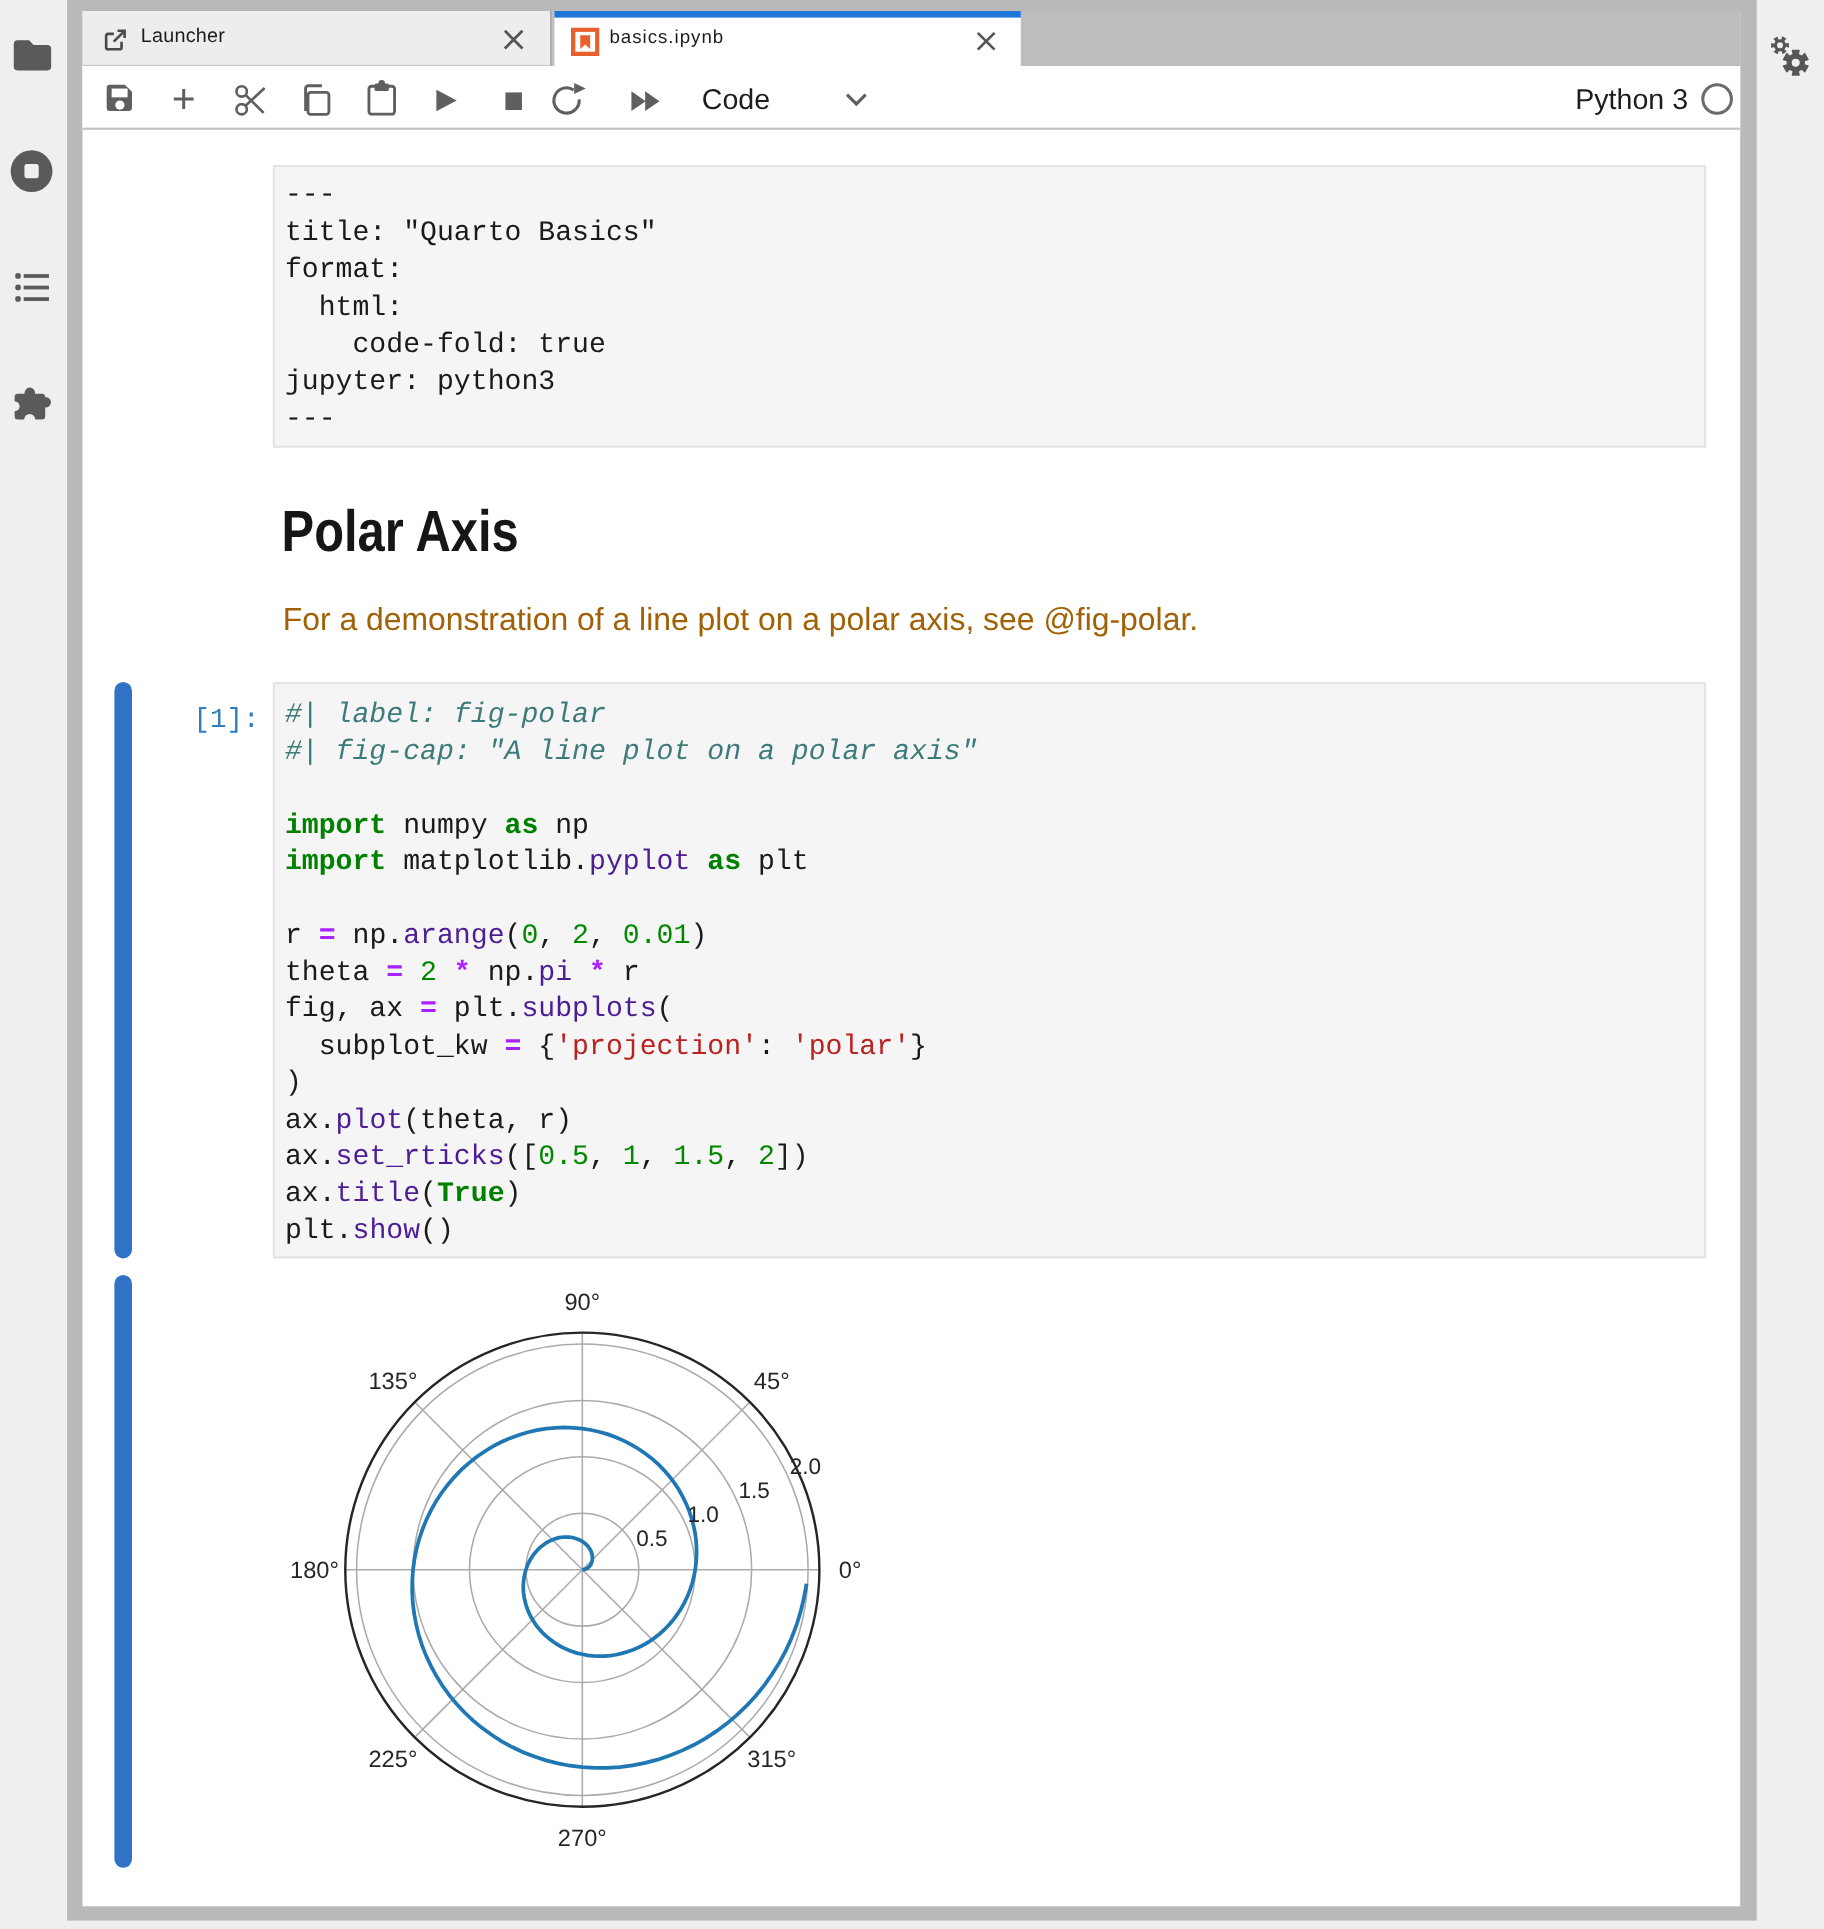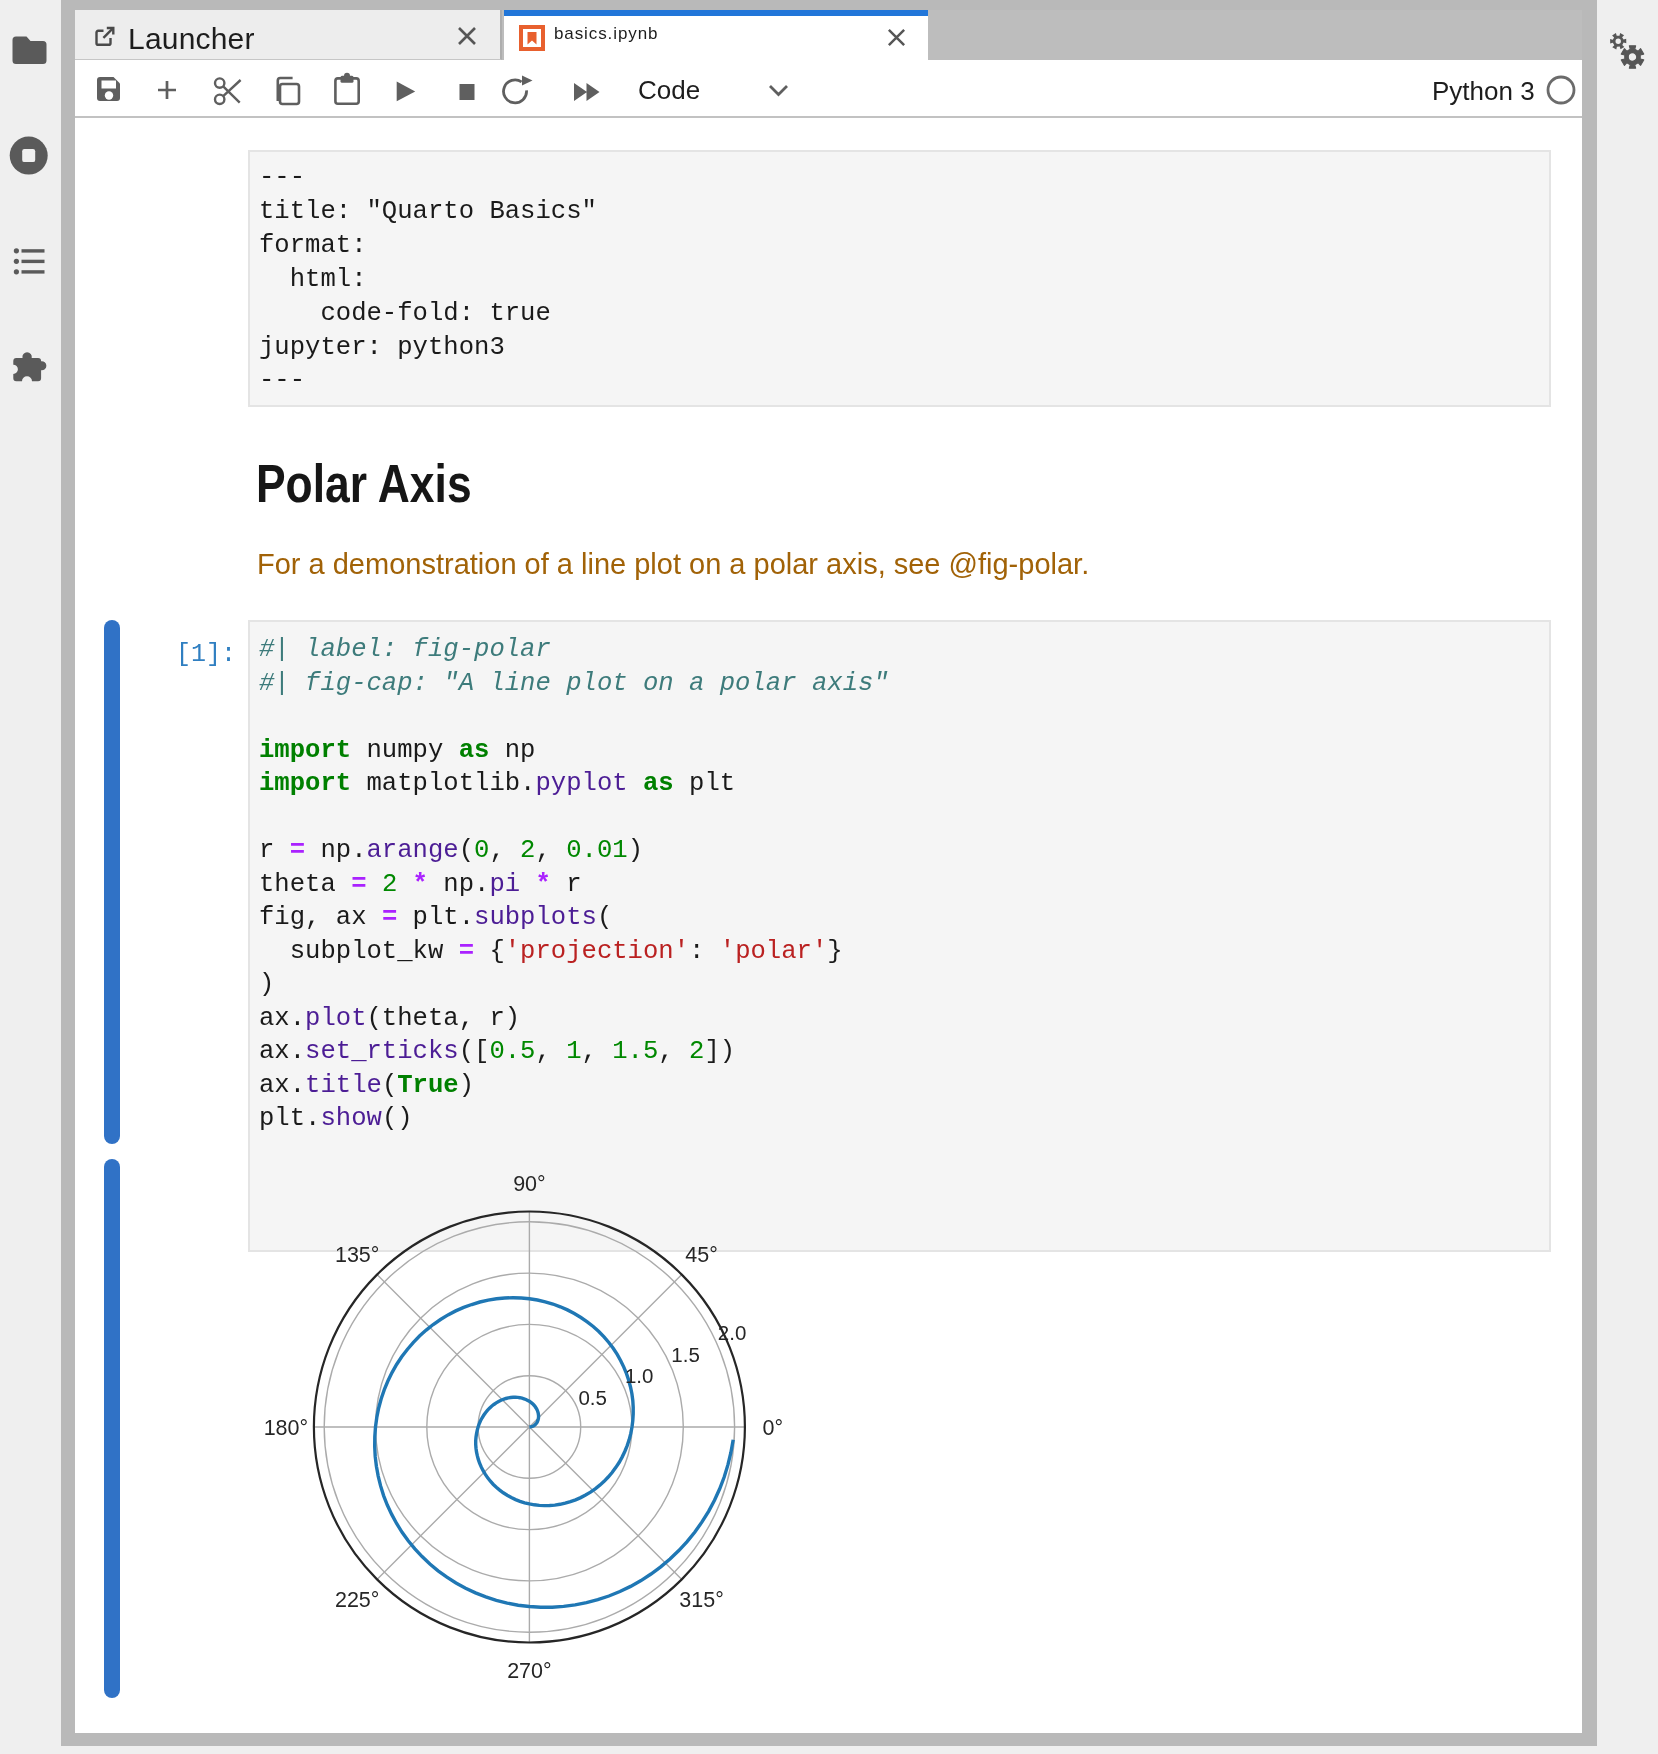--- a/index.html
+++ b/index.html
@@ -57,21 +57,21 @@
 <svg class="abs" style="left:1595px;top:15px" width="62" height="70" viewBox="0 0 62 70">
   <path d="M25.1 18.0 L29.1 20.2 L27.1 22.2 L28.6 24.6 L31.2 23.8 L31.3 28.3 L28.6 27.6 L27.3 30.0 L29.3 31.9 L25.5 34.3 L24.7 31.6 L21.9 31.7 L21.3 34.4 L17.3 32.2 L19.3 30.2 L17.8 27.8 L15.2 28.6 L15.1 24.1 L17.8 24.8 L19.1 22.4 L17.1 20.5 L20.9 18.1 L21.7 20.8 L24.5 20.7 Z M25.9 26.2 A2.7 2.7 0 1 0 20.5 26.2 A2.7 2.7 0 1 0 25.9 26.2 Z" fill="#565656" fill-rule="evenodd"></path>
   <path d="M34.4 30.8 L40.6 30.8 L39.7 34.3 L43.1 36.3 L45.6 33.7 L48.7 39.1 L45.2 40.0 L45.2 44.0 L48.7 44.9 L45.6 50.3 L43.1 47.7 L39.7 49.7 L40.6 53.2 L34.4 53.2 L35.3 49.7 L31.9 47.7 L29.4 50.3 L26.3 44.9 L29.8 44.0 L29.8 40.0 L26.3 39.1 L29.4 33.7 L31.9 36.3 L35.3 34.3 Z M41.8 42.0 A4.3 4.3 0 1 0 33.2 42.0 A4.3 4.3 0 1 0 41.8 42.0 Z" fill="#565656" fill-rule="evenodd" stroke="#565656" stroke-width="1.2" stroke-linejoin="round"></path>
 </svg>
 
 <svg class="abs" style="left:94px;top:25px" width="22" height="22" viewBox="0 0 22 22">
   <path d="M16.5 13 v5.2 a1.6 1.6 0 0 1 -1.6 1.6 H4.1 a1.6 1.6 0 0 1 -1.6 -1.6 V7.4 A1.6 1.6 0 0 1 4.1 5.8 H9.5" fill="none" stroke="#4a4a4a" stroke-width="2.4"></path>
   <path d="M12.8 3 h6.5 v6.5" fill="none" stroke="#4a4a4a" stroke-width="2.4"></path>
   <path d="M18.6 3.7 L9.4 12.9" fill="none" stroke="#4a4a4a" stroke-width="2.4"></path>
 </svg>
-<div class="abs tabtxt" style="left:128px;top:22px;font-size:30px;letter-spacing:0.2px;">Launcher</div>
+<div class="abs tabtxt" style="left:128px;top:22px;font-size:18px;letter-spacing:0.2px;">Launcher</div>
 <svg class="abs" style="left:456px;top:25px" width="22" height="22" viewBox="0 0 22 22">
   <path d="M3 3 L19 19 M19 3 L3 19" stroke="#565656" stroke-width="2.6"></path>
 </svg>
 
 <svg class="abs" style="left:519px;top:25px" width="26" height="26" viewBox="0 0 26 26">
   <rect x="2" y="2" width="22" height="22" fill="#fff" stroke="#E8602E" stroke-width="4"></rect>
   <path d="M8.5 7 h9 v12.5 l-4.5 -4 l-4.5 4 Z" fill="#E8602E"></path>
 </svg>
 <div class="abs tabtxt" style="left:554px;top:24px;font-size:17px;letter-spacing:0.9px;">basics.ipynb</div>
 <svg class="abs" style="left:886px;top:27px" width="21" height="21" viewBox="0 0 22 22">
@@ -121,21 +121,21 @@
   html:
     code-fold: true
 jupyter: python3
 ---</div>
 
 <div class="abs" style="left:256px;top:453px;font-size:53px;font-weight:bold;color:#161616;transform:scaleX(.838);transform-origin:0 0;">Polar Axis</div>
 <div class="abs" style="left:257px;top:548px;font-size:29px;color:#a16207;">For a demonstration of a line plot on a polar axis, see @fig-polar.</div>
 
 <div class="abs collapser" style="left:104px;top:620px;height:524px;"></div>
 <div class="abs mono" style="left:120px;top:640px;width:116px;text-align:right;font-size:25px;color:#307fc1;">[1]:</div>
-<div class="abs cellbox" style="left:248px;top:620px;width:1303px;height:632px;padding:11px 0 0 9px;line-height:33.5px;"><span class="cm">#| label: fig-polar</span>
+<div class="abs cellbox" style="left:248px;top:620px;width:1303px;height:524px;padding:11px 0 0 9px;line-height:33.5px;"><span class="cm">#| label: fig-polar</span>
 <span class="cm">#| fig-cap: "A line plot on a polar axis"</span>
 
 <span class="kw">import</span> numpy <span class="kw">as</span> np
 <span class="kw">import</span> matplotlib.<span class="pr">pyplot</span> <span class="kw">as</span> plt
 
 r <span class="op">=</span> np.<span class="pr">arange</span>(<span class="nu">0</span>, <span class="nu">2</span>, <span class="nu">0.01</span>)
 theta <span class="op">=</span> <span class="nu">2</span> <span class="op">*</span> np.<span class="pr">pi</span> <span class="op">*</span> r
 fig, ax <span class="op">=</span> plt.<span class="pr">subplots</span>(
   subplot_kw <span class="op">=</span> {<span class="st">'projection'</span>: <span class="st">'polar'</span>}
 )

